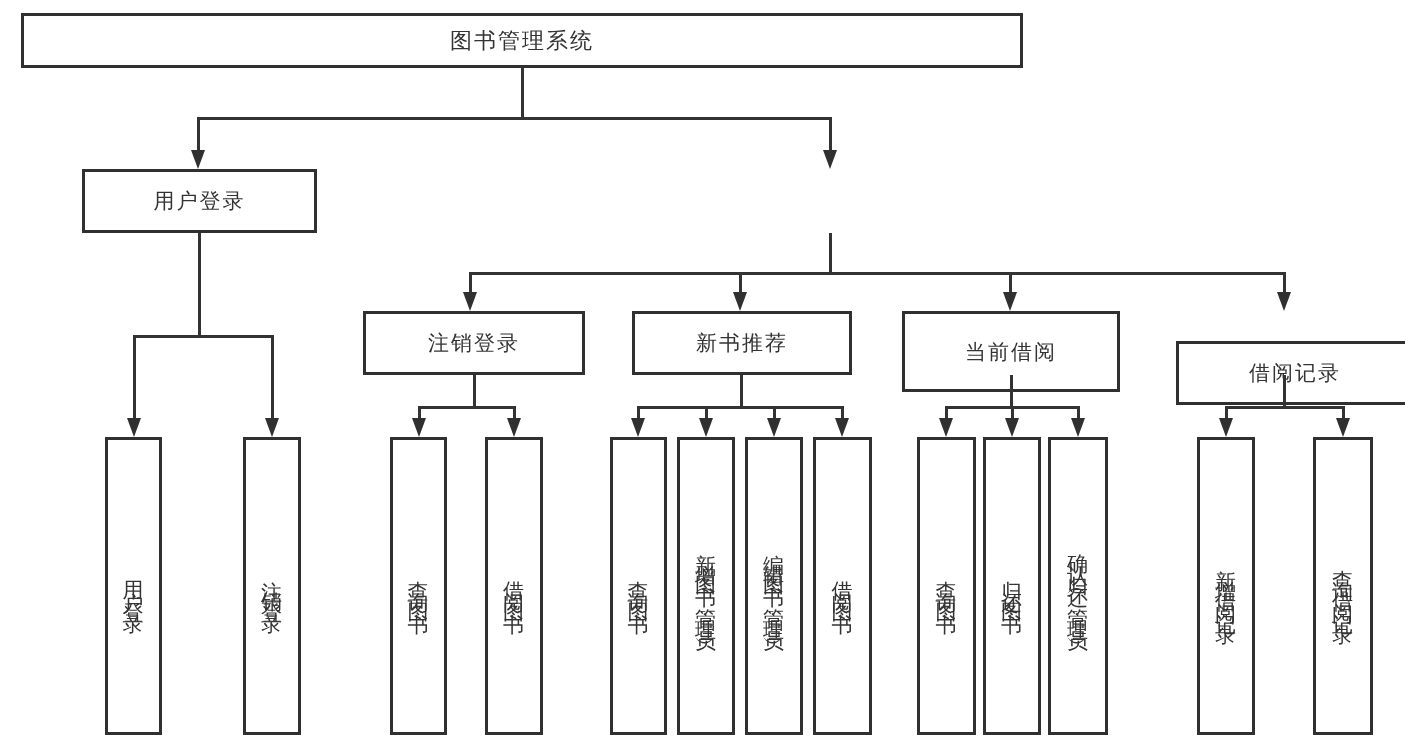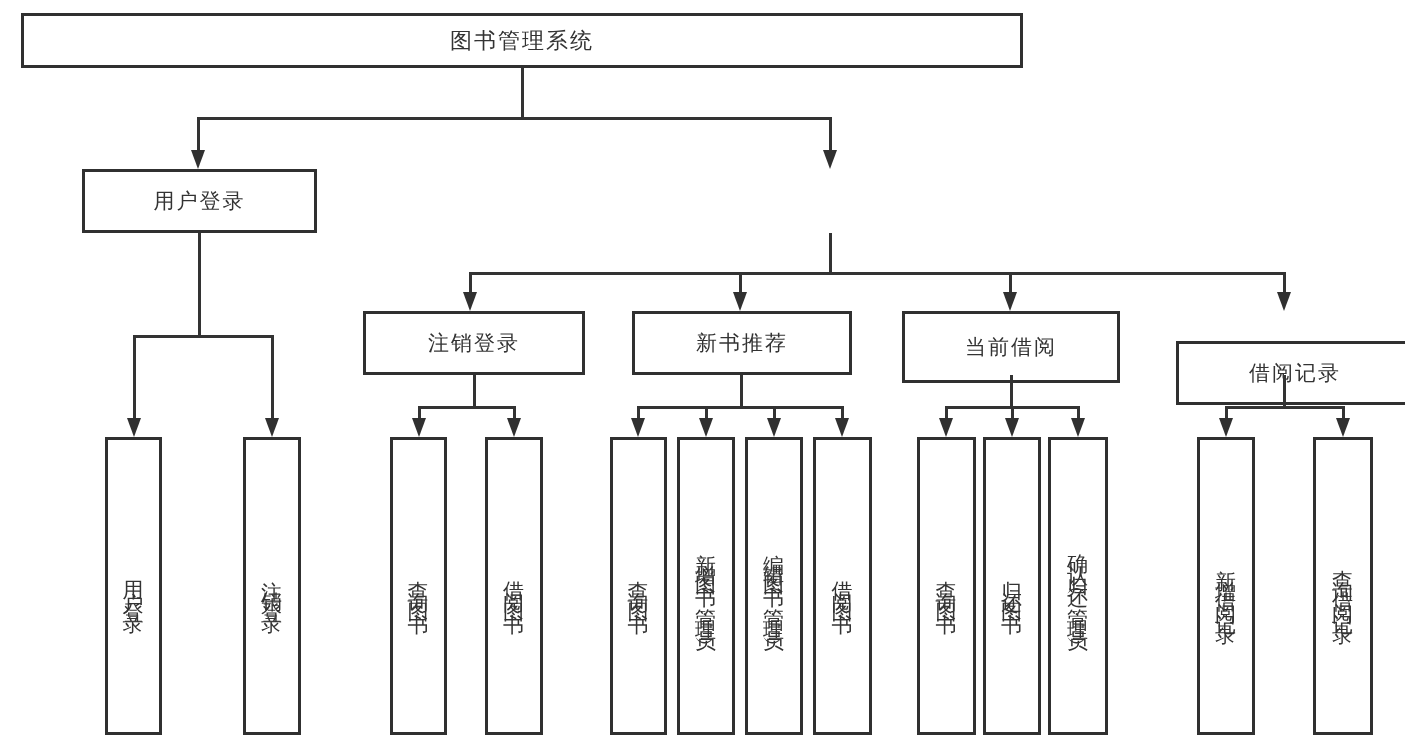--- a/index.html
+++ b/index.html
@@ -62,21 +62,21 @@
   <div class="vline" style="left:739px;top:272px;height:25px;"></div>
   <div class="vline" style="left:1009px;top:272px;height:25px;"></div>
   <div class="vline" style="left:1283px;top:272px;height:25px;"></div>
   <div class="arrow" style="left:463px;top:292px;"></div>
   <div class="arrow" style="left:733px;top:292px;"></div>
   <div class="arrow" style="left:1003px;top:292px;"></div>
   <div class="arrow" style="left:1277px;top:292px;"></div>
 
   <div class="box" style="left:363px;top:311px;width:222px;height:64px;">注销登录</div>
   <div class="box" style="left:632px;top:311px;width:220px;height:64px;">新书推荐</div>
-  <div class="box" style="left:902px;top:311px;width:218px;height:72px;">当前借阅</div>
+  <div class="box" style="left:902px;top:311px;width:218px;height:81px;">当前借阅</div>
   <div class="box" style="left:1176px;top:297px;width:238px;height:64px;margin-top:44px;">借阅记录</div>
 
   <div class="vline" style="left:473px;top:375px;height:31px;"></div>
   <div class="hline" style="left:418px;top:406px;width:97px;"></div>
   <div class="vline" style="left:418px;top:406px;height:17px;"></div>
   <div class="vline" style="left:513px;top:406px;height:17px;"></div>
   <div class="arrow" style="left:412px;top:418px;"></div>
   <div class="arrow" style="left:507px;top:418px;"></div>
 
   <div class="vline" style="left:740px;top:375px;height:31px;"></div>

